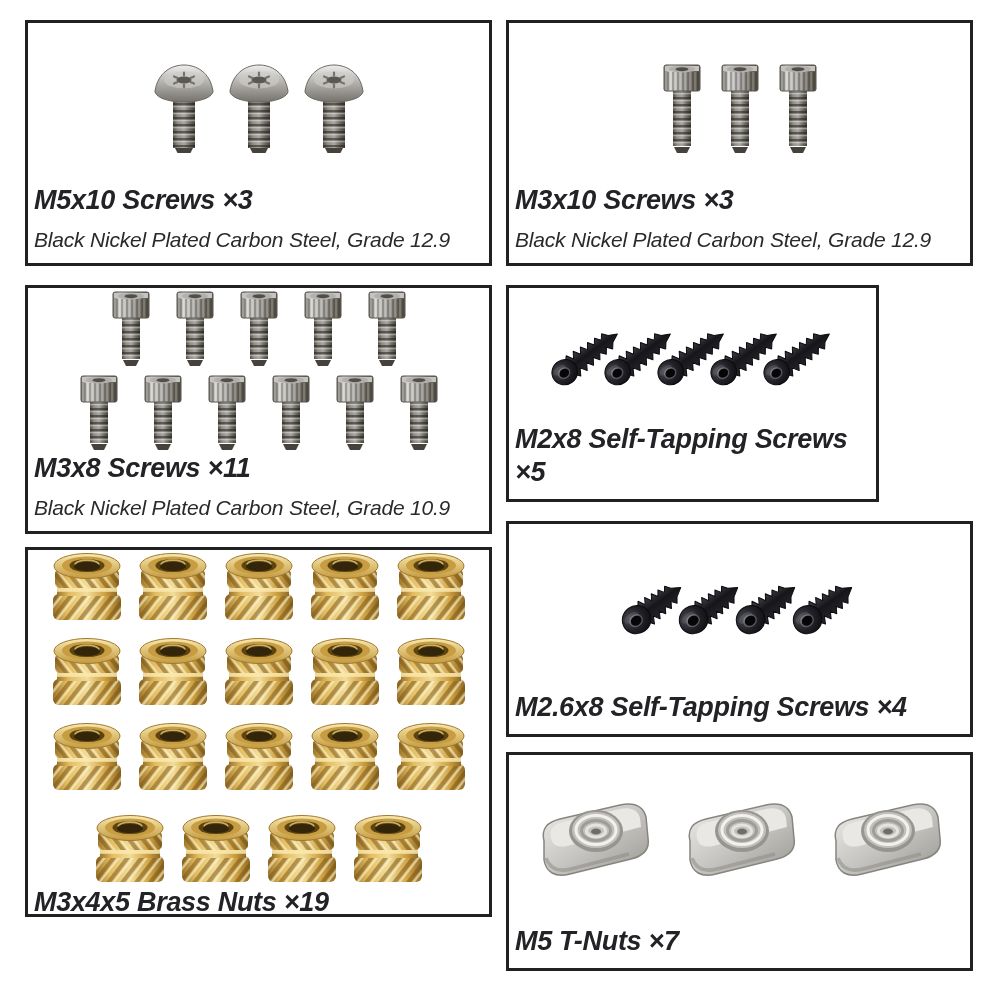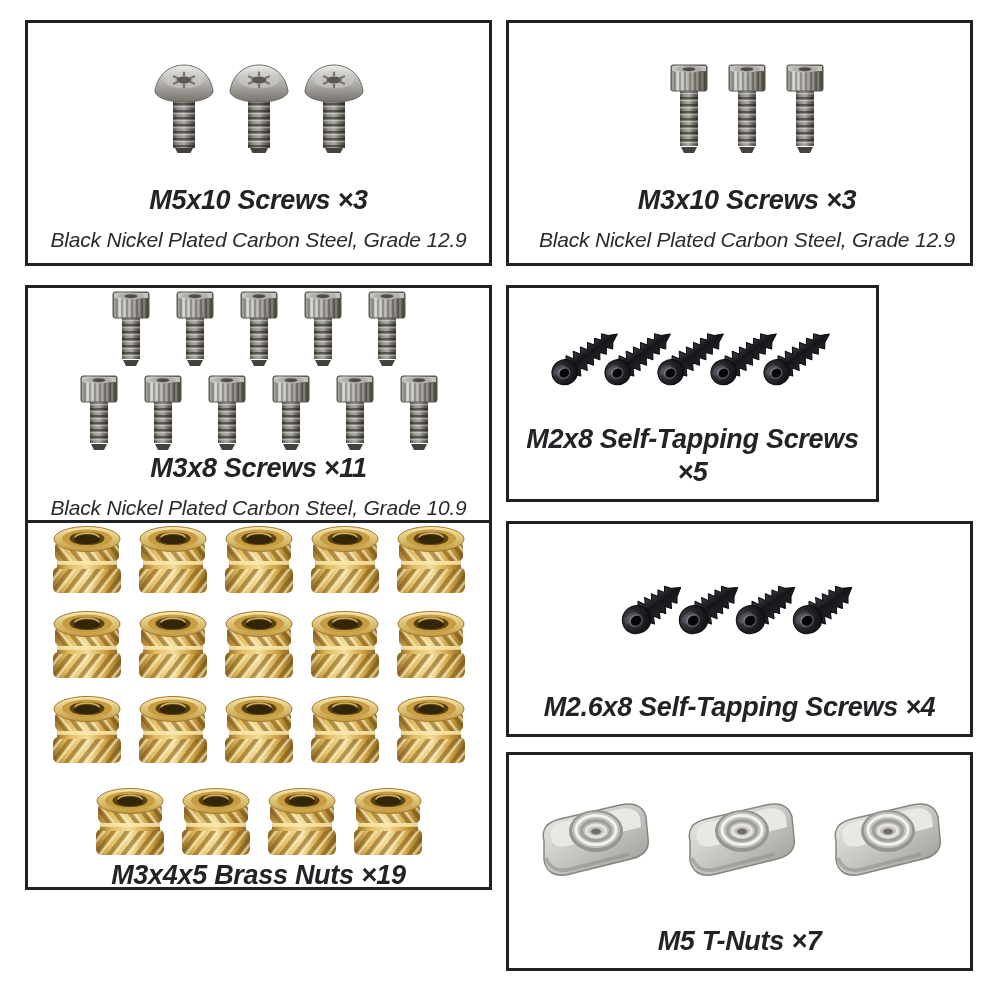--- a/index.html
+++ b/index.html
@@ -1,45 +1,45 @@
 <!DOCTYPE html>
 <html><head>
 <meta charset="utf-8">
 <style>
   html,body{margin:0;padding:0;background:#ffffff;}
   .board{position:relative;width:1000px;height:1000px;background:#ffffff;
          font-family:"Liberation Sans", sans-serif;overflow:hidden;}
   .panel{position:absolute;box-sizing:border-box;border:3px solid #212124;background:#fff;
          display:flex;flex-direction:column;}
   .p1{left:25px;top:20px;width:467px;height:246px;}
-  .p2{left:506px;top:20px;width:467px;height:246px;padding-left:15px;}
+  .p2{left:506px;top:20px;width:467px;height:246px;}
   .p3{left:25px;top:285px;width:467px;height:249px;}
   .p4{left:506px;top:285px;width:373px;height:217px;}
   .p5{left:506px;top:521px;width:467px;height:216px;}
-  .p6{left:25px;top:520px;width:467px;height:370px;}
+  .p6{left:25px;top:547px;width:467px;height:370px;}
   .p7{left:506px;top:752px;width:467px;height:219px;}
 
   .parts{flex:1;display:flex;flex-direction:column;align-items:center;justify-content:center;gap:6px;}
   .part-row{display:flex;align-items:flex-start;justify-content:center;}
   .p1 .part-row{gap:11px;}
   .p2 .part-row{gap:18px;}
   .p3 .part-row{gap:24px;}
   .p3 .parts{gap:5px;}
   .p6 .parts{gap:11px;}
   .p6 .part-row{gap:8px;}
   .p6 .part-row:last-child{margin-top:7px;}
   .p7 .part-row{gap:30px;}
   .p1 .parts,.p2 .parts{padding-top:10px;}
 
   .st{display:inline-block;position:relative;height:64px;}
   .p4 .st{width:53px;}
   .p5 .st{width:57px;height:60px;}
   .st svg{position:absolute;left:50%;top:50%;transform:translate(-50%,-50%) rotate(-36deg);}
 
-  .caption{text-align:center;padding:0 6px 11px;}
+  .caption{text-align:left;padding:0 6px 11px;}
   .title{font-size:27px;font-weight:700;font-style:italic;color:#232327;
          line-height:1.2;letter-spacing:-0.3px;}
   .subtitle{font-size:21px;font-style:italic;color:#2a2a2e;margin-top:10px;
             letter-spacing:-0.2px;line-height:1.2;}
   .subtitle:empty{display:none;}
   .defs-holder{position:absolute;width:0;height:0;overflow:hidden;}
 </style>
 </head>
 <body>
 

